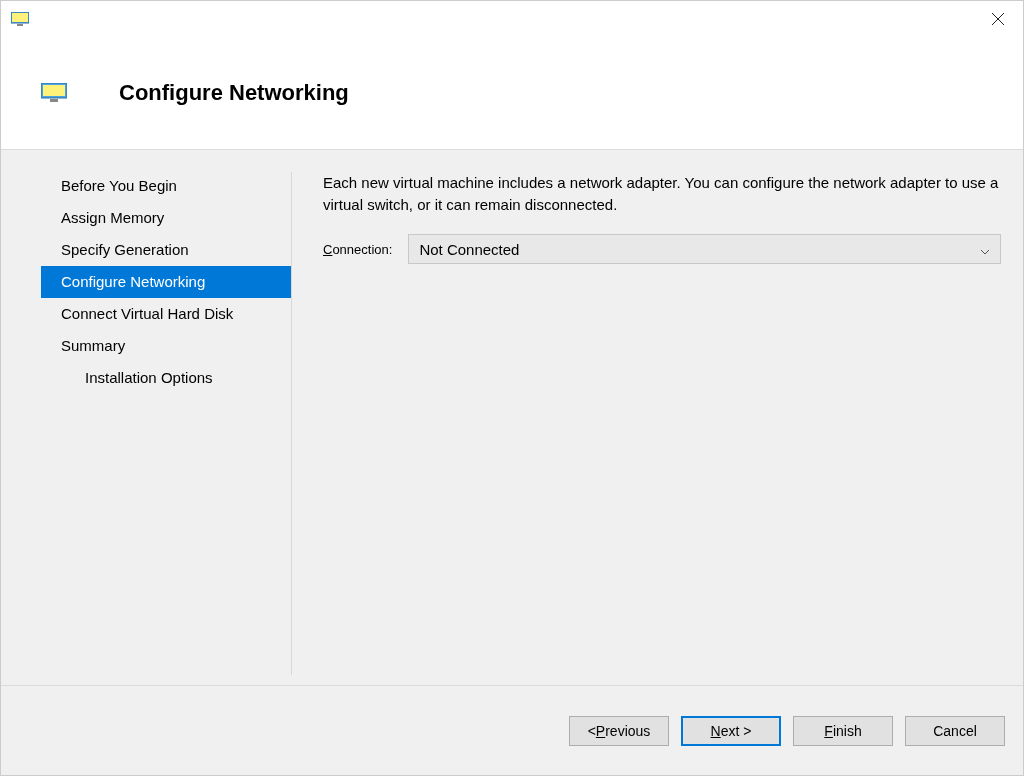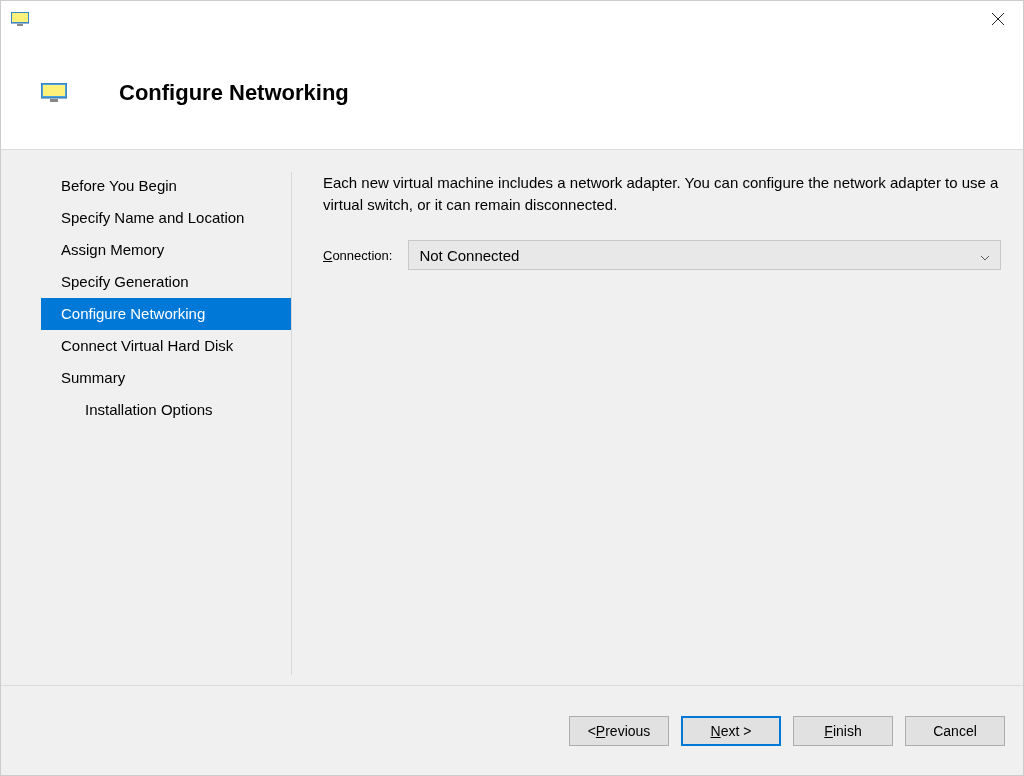--- a/index.html
+++ b/index.html
@@ -97,21 +97,21 @@
     left: 0;
     top: 22px;
     bottom: 10px;
     width: 1px;
     background: #d8d8d8;
   }
   .instruction-text {
     font-size: 15px;
     color: #000000;
     line-height: 22px;
-    margin-bottom: 24px;
+    margin-bottom: 18px;
     padding-left: 10px;
   }
   .form-row {
     display: flex;
     align-items: center;
     padding-left: 10px;
   }
   .form-label {
     font-size: 13px;
     margin-right: 16px;
@@ -193,21 +193,20 @@
       <rect x="2" y="2" width="22" height="11" fill="#fff27a"></rect>
       <rect x="9" y="16" width="8" height="3" fill="#888"></rect>
     </svg>
   </span>
   <div class="header-title">Configure Networking</div>
 </div>
 
 <div class="body-area">
   <div class="sidebar" id="sidebar">
       <div class="sidebar-item">Before You Begin</div>
-      <div class="sidebar-item">Specify Name and Location</div>
       <div class="sidebar-item">Assign Memory</div>
       <div class="sidebar-item">Specify Generation</div>
       <div class="sidebar-item selected">Configure Networking</div>
       <div class="sidebar-item">Connect Virtual Hard Disk</div>
       <div class="sidebar-item">Summary</div>
       <div class="sidebar-item indent">Installation Options</div>
     </div>
 
   <div class="content-panel">
     <div class="content-divider"></div>

